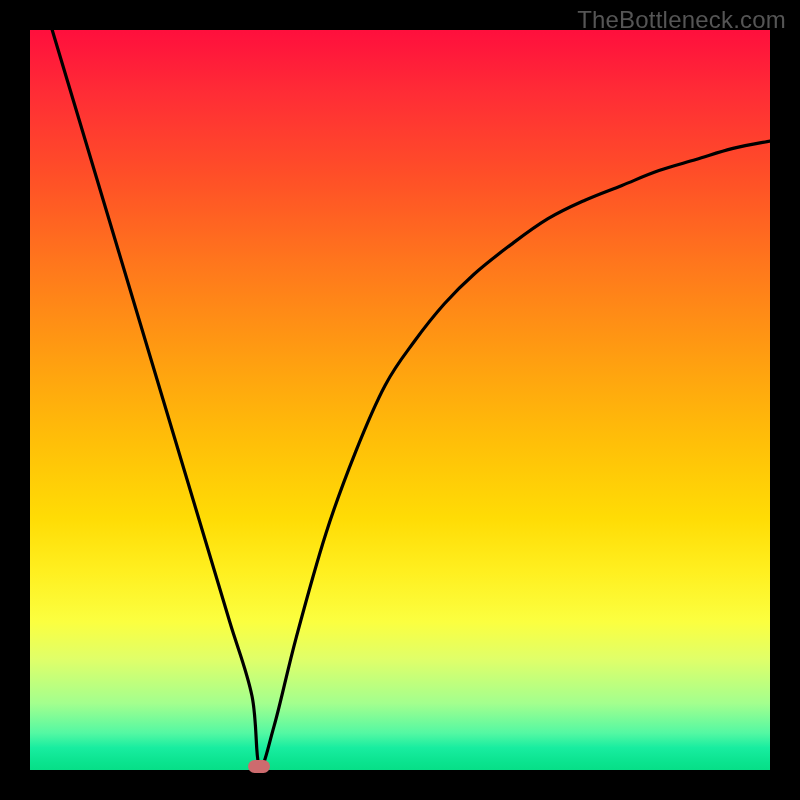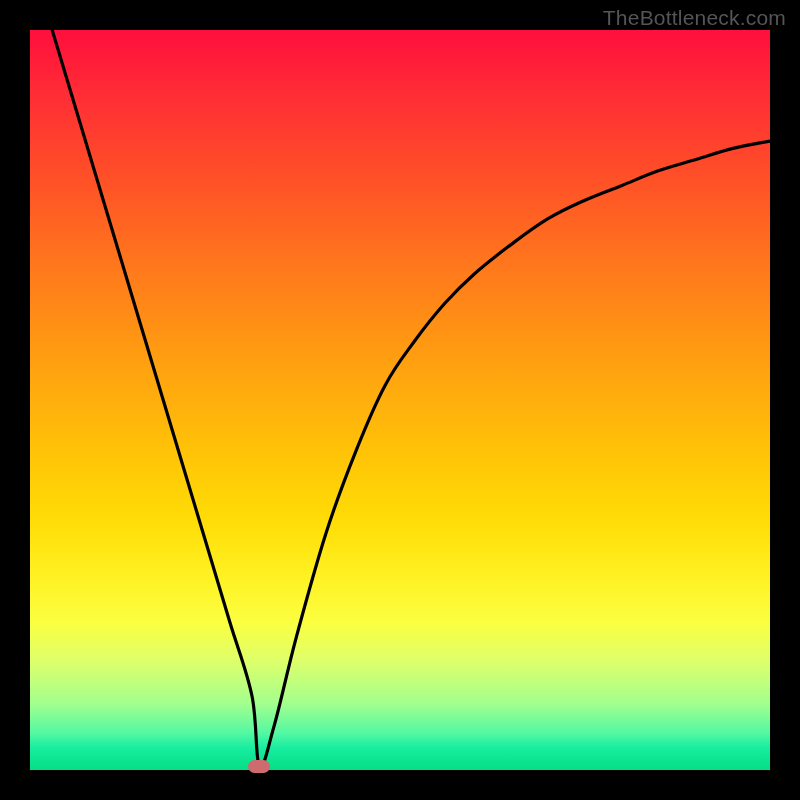--- a/index.html
+++ b/index.html
@@ -9,21 +9,21 @@
     height: 800px;
     background: #000;
     position: relative;
   }
   .watermark {
     position: absolute;
     top: 6px;
     right: 14px;
     color: #555;
     font-family: Arial, Helvetica, sans-serif;
-    font-size: 21px;
+    font-size: 24px;
     font-weight: 500;
     letter-spacing: 0.2px;
   }
   .plot {
     position: absolute;
     left: 30px;
     top: 30px;
     width: 740px;
     height: 740px;
     background: linear-gradient(to bottom,

